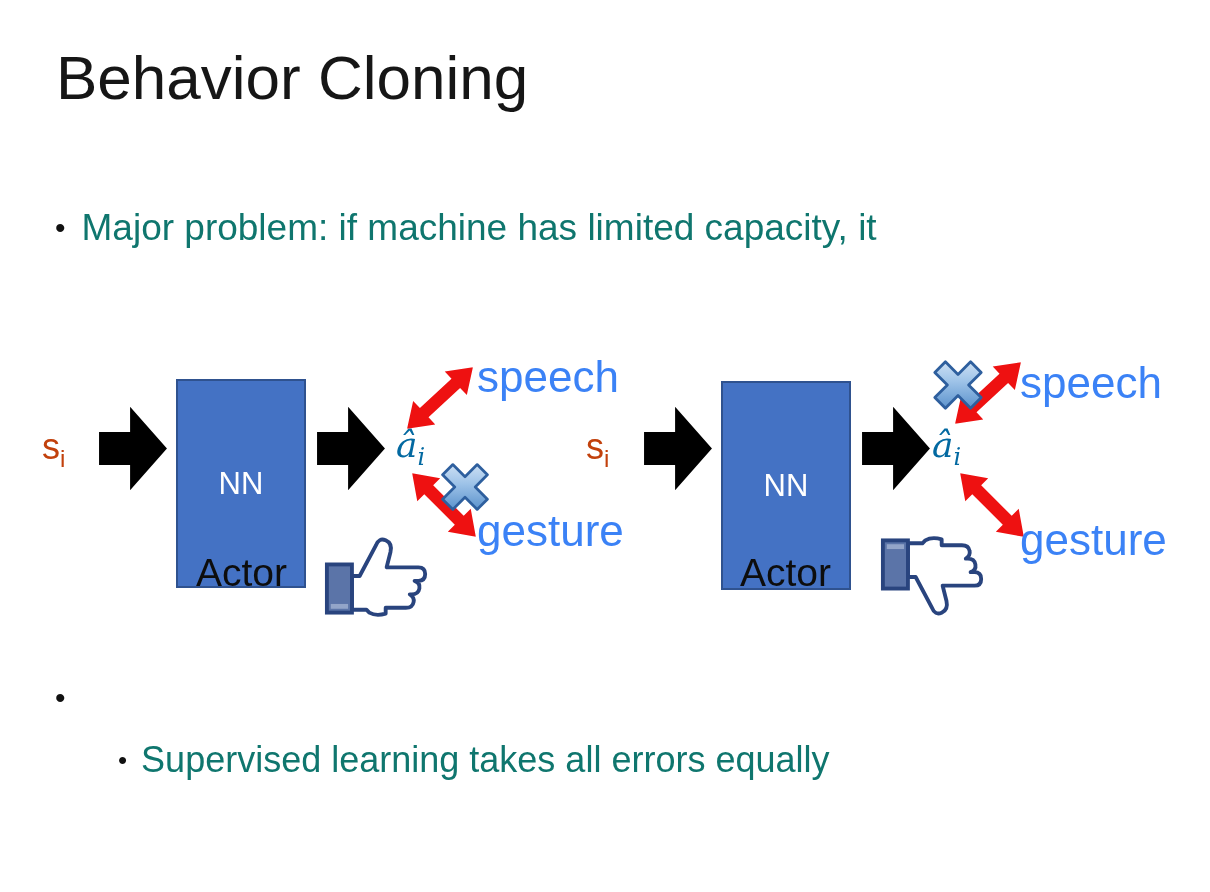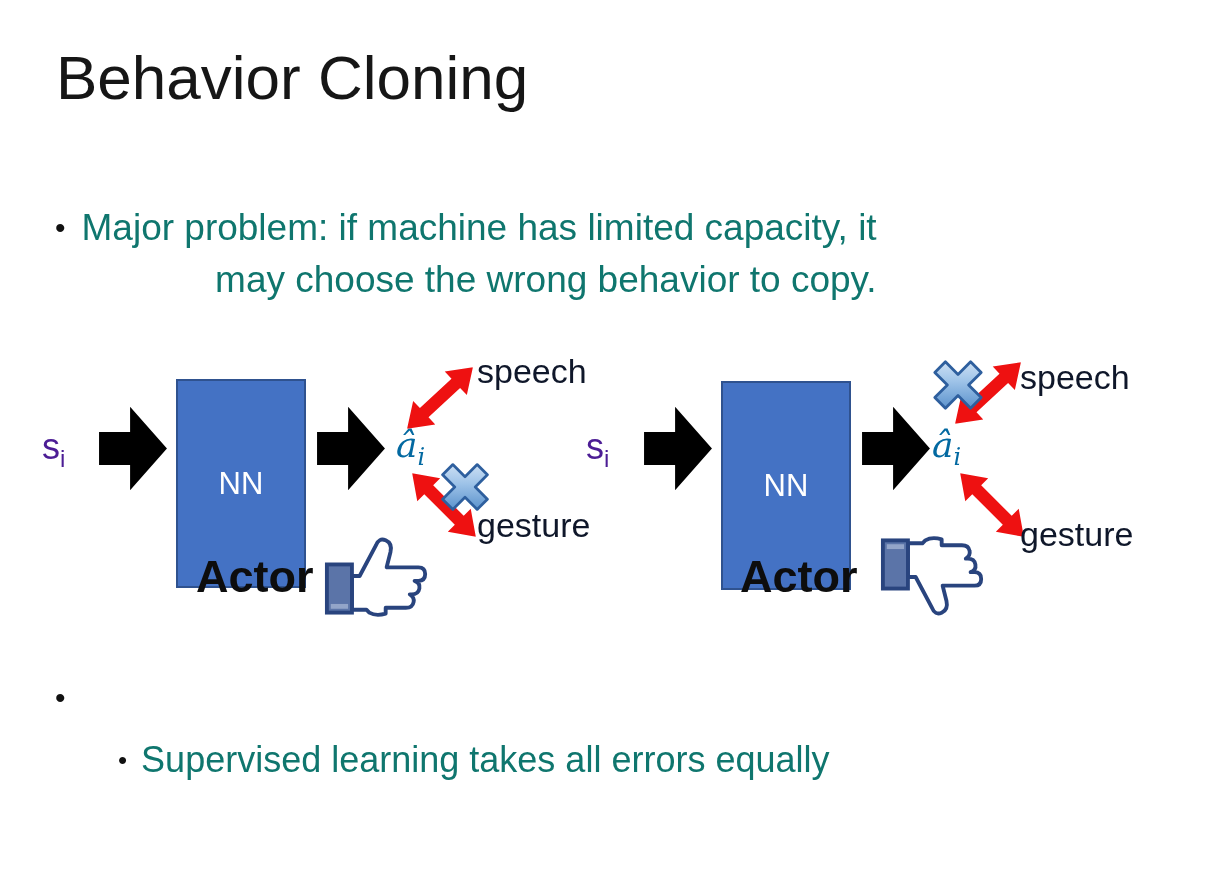--- a/index.html
+++ b/index.html
@@ -20,31 +20,31 @@
   .bullet-row { display:flex; align-items:flex-start; }
   .bullet-dot { font-size:30px; line-height:52px; margin-right:16px; }
   .bullet-text { font-size:37px; line-height:52px; color:#0f766e; }
   .b1 { left:55px; top:202px; width:1030px; }
   .b2 { left:55px; top:672px; width:1080px; }
   .b2s { left:118px; top:736px; }
   .b2s .bullet-dot { font-size:26px; line-height:48px; margin-right:14px; }
   .b2s .bullet-text { font-size:36px; line-height:48px; }
 
   
-  .si { font-size:36px; color:#4c1d95; }
+  .si { font-size:36px; color:#c2410c; }
   .si sub { font-size:24px; }
   .ahat { font-family:"DejaVu Serif", serif; font-style:italic; font-size:36px; color:#0369a1; }
   .ahat sub { font-size:24px; }
   .nn-box {
     width:130px; height:209px; background:#4472C4; border:2px solid #2F528F;
     box-sizing:border-box; display:flex; align-items:center; justify-content:center;
   }
   .nn-label { color:#ffffff; font-size:31px; }
-  .actor-label { font-size:45px; color:#0d0d0d;font-weight:bold; }
-  .io-label { font-size:34px; color:#0f172a; }
+  .actor-label { font-size:39px; color:#0d0d0d; }
+  .io-label { font-size:44px; color:#3b82f6; }
   svg.blockarrow { width:70px; height:97px; }
   svg.dblarrow { width:90px; height:38px; }
   svg.crossx { width:58px; height:58px; }
   svg.thumb { width:106px; height:86px; }
   svg.thumb.down { transform:scaleY(-1); }
   .rot-up { transform:rotate(-43deg); }
   .rot-down { transform:rotate(45deg); }
 </style>
 </head>
 <body>
@@ -75,21 +75,21 @@
   </defs>
 </svg>
 
 <div id="slide">
 
   <div class="abs title nowrap">Behavior Cloning</div>
 
   <div class="abs b1 bullet-row">
     <span class="bullet-dot">•</span>
     <span class="bullet-text"><span>Major problem: if machine has limited capacity, it</span><br>
-      <span>may choose the wrong behavior to copy.</span></span>
+      </span>
   </div>
 
   <div class="abs si nowrap" style="left:42px; top:426px;"><span>s</span><sub>i</sub></div>
 
   <svg class="abs blockarrow" style="left:98px; top:400px;">
       <use href="#sym-blockarrow"></use>
     </svg>
 
   <div class="abs nn-box" style="left:176px; top:379px;">
     <span class="nn-label">NN</span>

